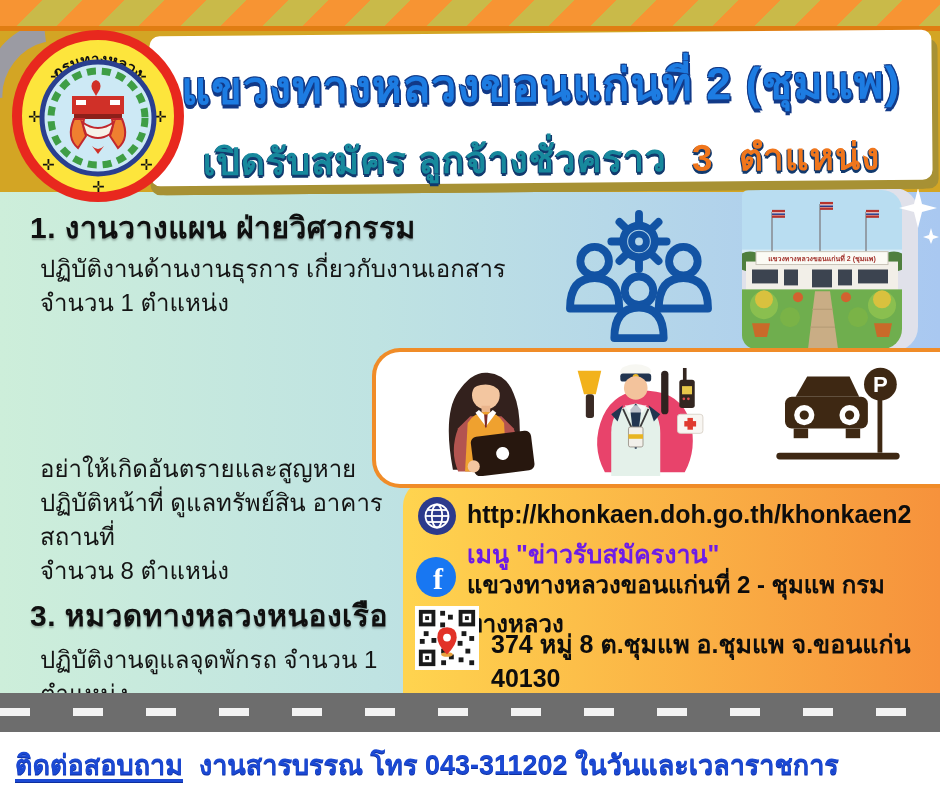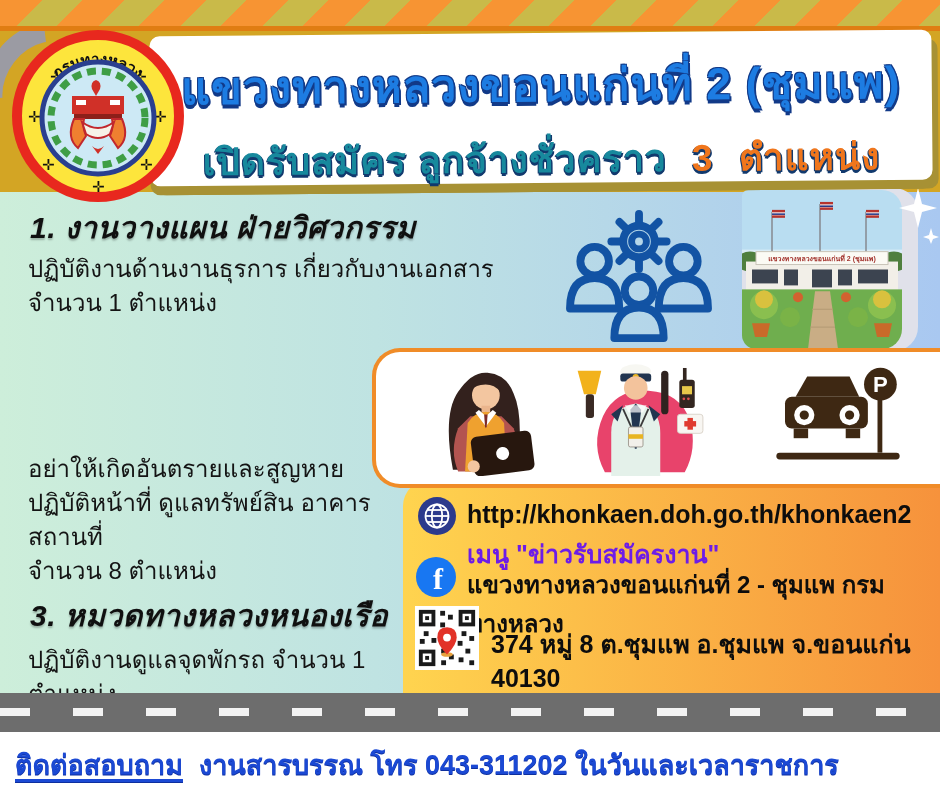--- a/index.html
+++ b/index.html
@@ -20,23 +20,23 @@
   .hdr-line1{margin-top:16px;font-size:45px;font-weight:bold;color:#1d7ce2;letter-spacing:1px;
     text-shadow:2px 2px 0 #123a88,-1px 1px 0 #123a88,1px -1px 0 #123a88,-1px -1px 0 #123a88,0 4px 0 #123a88;}
   .hdr-line2{margin-top:8px;font-size:37px;font-weight:bold;letter-spacing:1px;}
   .hdr-teal{color:#17899d;text-shadow:1.5px 1.5px 0 #123a6e,-1px 1px 0 #123a6e,0 3px 0 #123a6e;}
   .hdr-orange{color:#f0761c;text-shadow:1.5px 1.5px 0 #123a6e,-1px 1px 0 #123a6e,0 3px 0 #123a6e;margin-left:14px;}
   .logo{position:absolute;left:12px;top:30px;width:172px;height:172px;z-index:5;}
 
   
   .main-bg{position:absolute;left:0;top:192px;width:100%;height:501px;z-index:1;
     background:linear-gradient(90deg,#cdeeda 0%,#bfe3e2 40%,#a9c8f1 100%);}
-  .job-title{position:absolute;z-index:2;font-size:30px;font-weight:800;font-style:italic;
+  .job-title{position:absolute;z-index:2;font-size:30px;font-weight:800;
     color:#101010;letter-spacing:.5px;text-shadow:0 2px 2px rgba(0,0,0,.25);}
-  .job-desc{position:absolute;z-index:2;font-size:24px;color:#141414;line-height:1.42;}
+  .job-desc{position:absolute;z-index:2;font-size:24px;color:#141414;line-height:1.42;margin-left:12px;}
   #job1-title{left:30px;top:204px;}
   #job1-desc{left:28px;top:252px;width:540px;}
   #job2-title1{left:30px;top:360px;}
   #job2-title2{left:60px;top:410px;}
   #job2-desc{left:28px;top:452px;width:370px;}
   #job3-title{left:30px;top:592px;}
   #job3-desc{left:28px;top:643px;width:400px;}
 
   .team-icon{position:absolute;left:565px;top:206px;width:148px;height:138px;z-index:2;}
 

